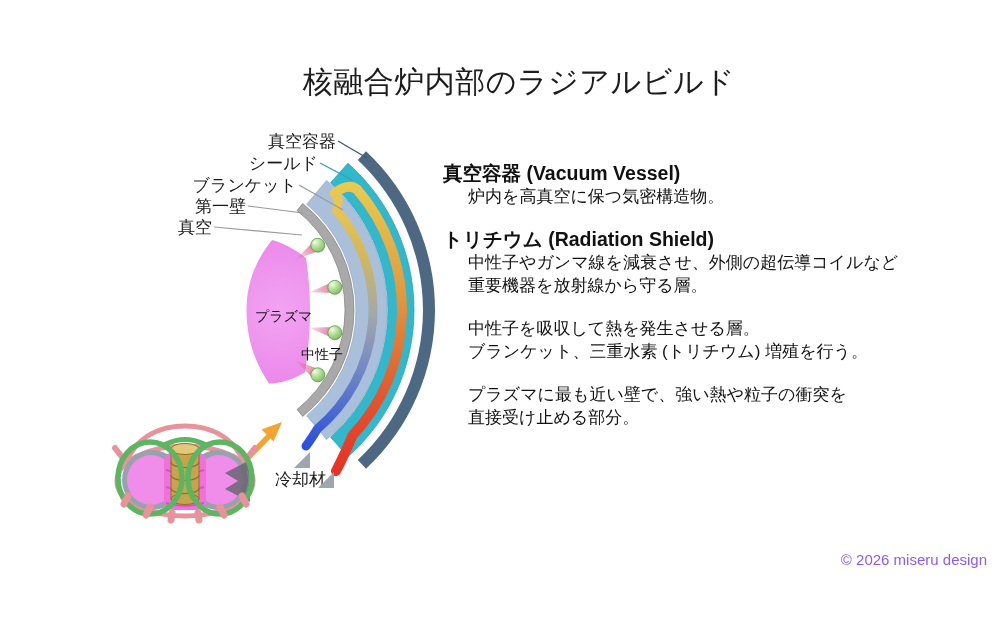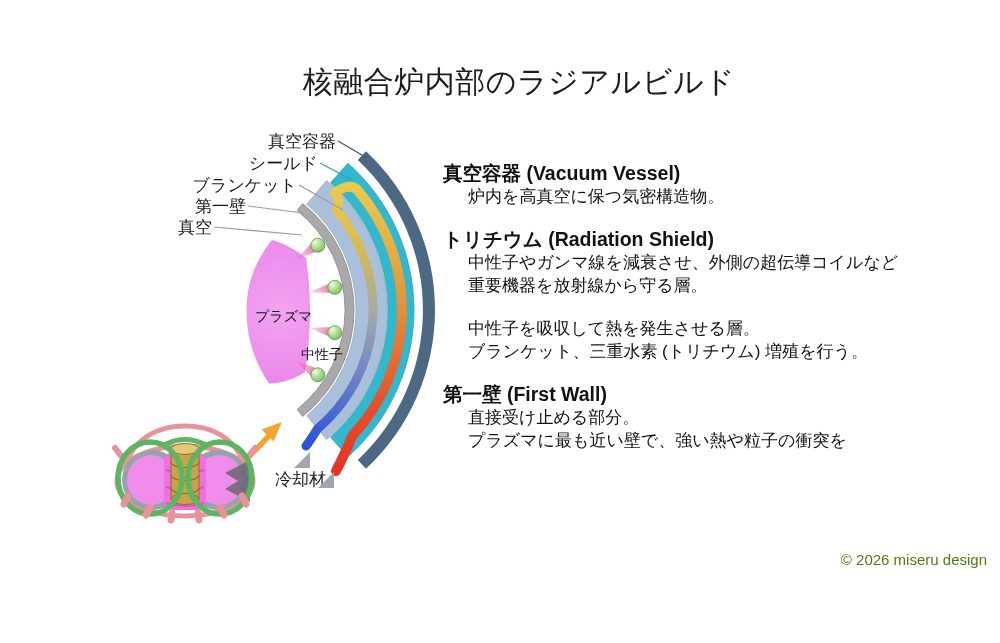--- a/index.html
+++ b/index.html
@@ -7,21 +7,21 @@
         font-family:"Liberation Sans","DejaVu Sans",sans-serif;}
   .title{position:absolute;top:61px;left:0;width:100%;margin:1px;text-align:center;text-indent:36px;
          font-size:30px;font-weight:400;color:#1c1c1c;letter-spacing:.5px;}
   .diagram-svg{position:absolute;left:0;top:0;width:1000px;height:643px;}
   .svg-label{font-size:17px;fill:#1a1a1a;}
   .svg-label-sm{font-size:14px;fill:#111111;}
   .descriptions{position:absolute;left:443px;top:162px;width:548px;color:#111111;}
   .desc-block{margin:0 0 20px 0;}
   .desc-heading{margin:0;font-size:19.5px;line-height:23px;font-weight:700;}
   .desc-line{font-size:17px;line-height:23px;padding-left:25px;}
-  .copyright{position:absolute;right:13px;top:551px;font-size:15px;color:#4d7c0f;}
+  .copyright{position:absolute;right:13px;top:551px;font-size:15px;color:#8b5cf6;}
 </style>
 </head>
 <body>
 
 <div class="page">
 
   <h1 class="title">核融合炉内部のラジアルビルド</h1>
 
   <svg class="diagram-svg" viewBox="0 0 1000 643" xmlns="http://www.w3.org/2000/svg">
     <defs>
@@ -133,20 +133,19 @@
     <div class="desc-block">
       <h2 class="desc-heading">トリチウム (Radiation Shield)</h2>
       <div class="desc-line">中性子やガンマ線を減衰させ、外側の超伝導コイルなど</div>
       <div class="desc-line">重要機器を放射線から守る層。</div>
     </div>
     <div class="desc-block">
       <div class="desc-line">中性子を吸収して熱を発生させる層。</div>
       <div class="desc-line">ブランケット、三重水素 (トリチウム) 増殖を行う。</div>
     </div>
     <div class="desc-block">
-      <h2 class="desc-heading">第一壁 (First Wall)</h2>
+      <div class="desc-line">プラズマに最も近い壁で、強い熱や粒子の衝突を</div>
       <div class="desc-line">直接受け止める部分。</div>
-      <div class="desc-line">プラズマに最も近い壁で、強い熱や粒子の衝突を</div>
     </div>
   </div>
 
   <div class="copyright">© 2026 miseru design</div>
 </div>
 
 </body></html>

